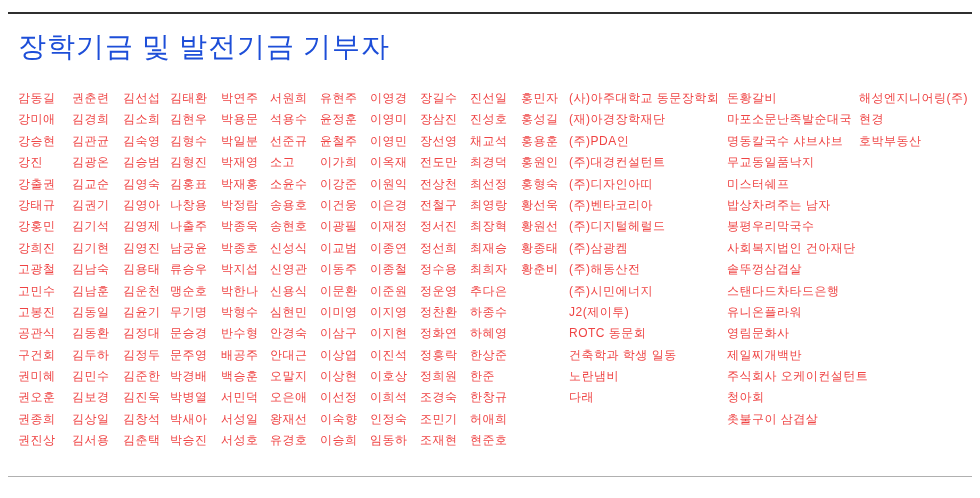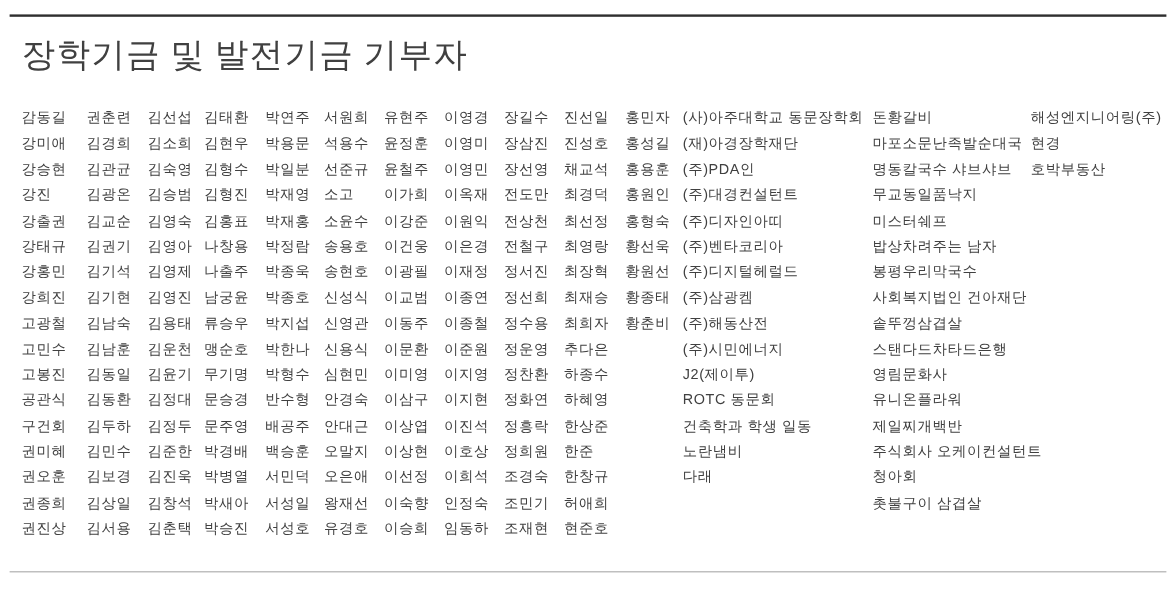--- a/index.html
+++ b/index.html
@@ -19,26 +19,26 @@
     border-top:2px solid #2f2f2f;
     height:0;
   }
   .page-title {
     margin:16px 0 24px 18px;
     font-family:"Liberation Serif","DejaVu Serif",serif;
     font-weight:500;
     font-size:28px;
     line-height:34px;
     letter-spacing:1px;
-    color:#404040;
+    color:#1d4ed8;
   }
   .donor-grid {
     display:flex;
     padding-left:18px;
-    color:#404040;
+    color:#ef4444;
     font-size:12px;
   }
   .dcol {
     display:flex;
     flex-direction:column;
     flex:0 0 auto;
   }
   .dcol .cell {
     height:21.4px;
     line-height:21.4px;
@@ -307,22 +307,22 @@
         <div class="cell">돈황갈비</div>
         <div class="cell">마포소문난족발순대국</div>
         <div class="cell">명동칼국수 샤브샤브</div>
         <div class="cell">무교동일품낙지</div>
         <div class="cell">미스터쉐프</div>
         <div class="cell">밥상차려주는 남자</div>
         <div class="cell">봉평우리막국수</div>
         <div class="cell">사회복지법인 건아재단</div>
         <div class="cell">솥뚜껑삼겹살</div>
         <div class="cell">스탠다드차타드은행</div>
+        <div class="cell">유니온플라워</div>
         <div class="cell">영림문화사</div>
-        <div class="cell">유니온플라워</div>
         <div class="cell">제일찌개백반</div>
         <div class="cell">주식회사 오케이컨설턴트</div>
         <div class="cell">청아회</div>
         <div class="cell">촛불구이 삼겹살</div>
       </div>
       <div class="dcol">
         <div class="cell">해성엔지니어링(주)</div>
         <div class="cell">현경</div>
         <div class="cell">호박부동산</div>
         <div class="cell"></div>

